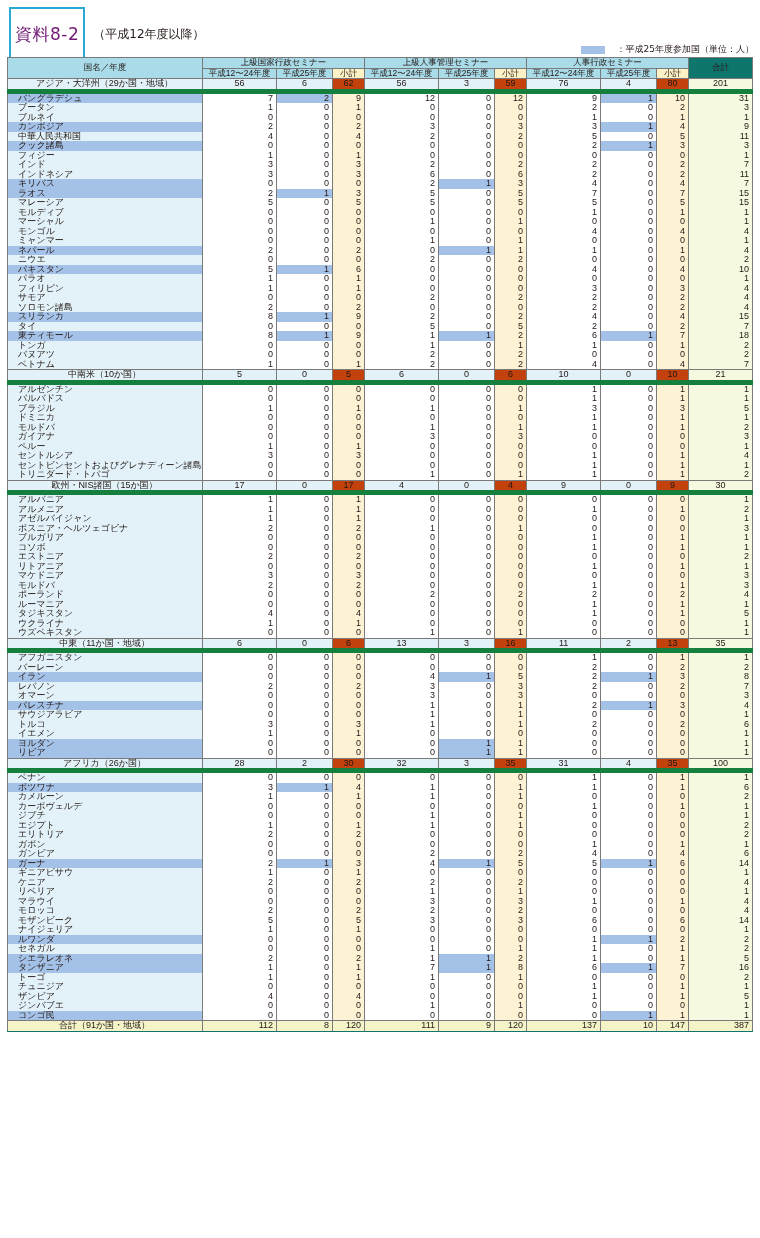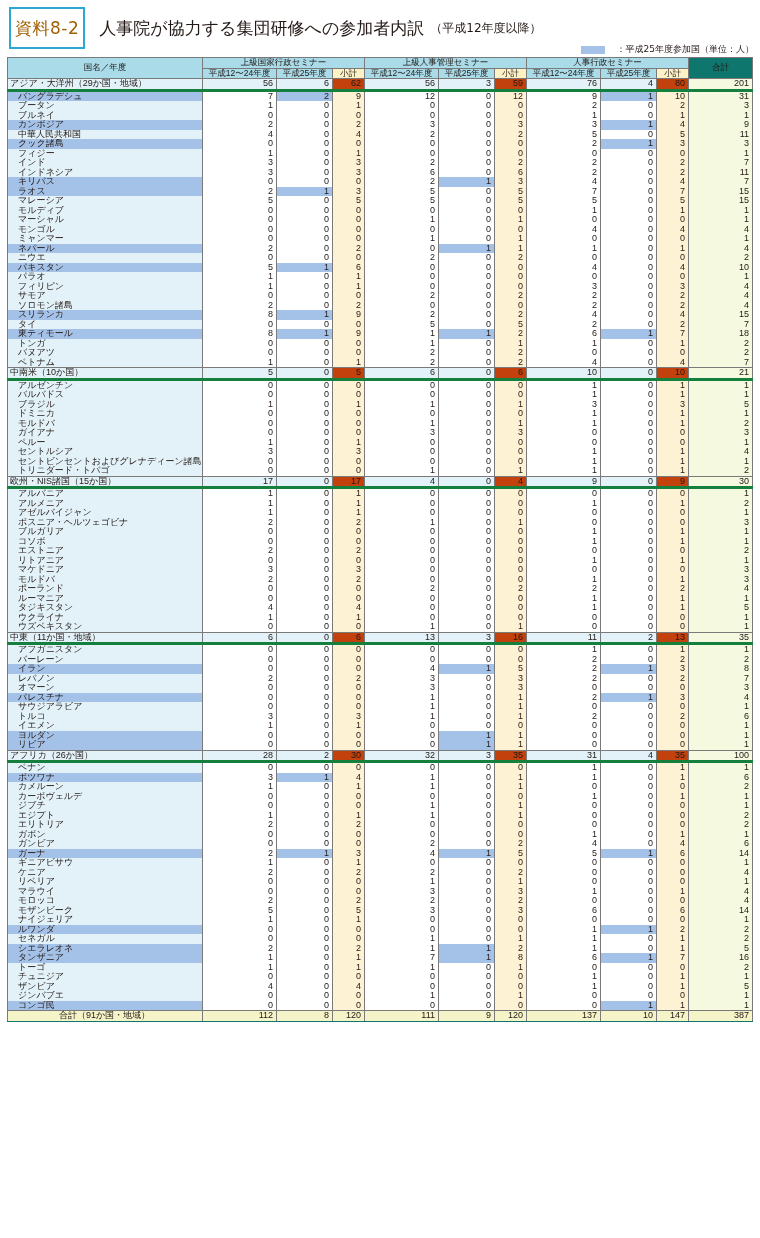--- a/index.html
+++ b/index.html
@@ -1,46 +1,45 @@
 <!DOCTYPE html>
 <html><head>
 <meta charset="utf-8">
 <style>
   html,body{margin:0;padding:0;background:#fff;}
   body{width:760px;height:1238px;overflow:hidden;font-family:"DejaVu Sans","Liberation Sans",sans-serif;color:#231815;}
   .title-row{position:absolute;left:9px;top:7px;display:flex;align-items:center;}
-  .badge{border:2px solid #29a9d3;color:#a16207;font-size:17px;line-height:22px;padding:8px 4px;height:22px;margin-right:14px;letter-spacing:0.5px;}
+  .badge{border:2px solid #29a9d3;color:#701a75;font-size:17px;line-height:22px;padding:14px 4px;height:22px;margin-right:2px;letter-spacing:0.5px;}
   .title{font-size:17px;line-height:24px;color:#231815;}
   .subtitle{font-size:12px;margin-left:6px;line-height:24px;}
   .legend{position:absolute;right:6px;top:43px;display:flex;align-items:center;font-size:9px;gap:8px;}
   .legend .swatch{width:24px;height:8px;background:#a4c2e8;margin-right:4px;}
   table{position:absolute;left:7px;top:57px;border-collapse:collapse;width:745px;table-layout:fixed;font-size:9px;font-family:"Liberation Sans","DejaVu Sans",sans-serif;}
   td,th{padding:0 3px;height:9.5px;line-height:9.5px;white-space:nowrap;overflow:hidden;}
   th{background:#a9dbe8;font-weight:normal;text-align:center;border:1px solid #7a7a7a;font-size:8.5px;}
   th.tot{background:#0f766e;}
   th.sub{background:#fdf2c6;}
   td{text-align:right;border-left:1px solid #7a7a7a;}
   td.name{text-align:left;background:#e2f2f8;padding-left:10px;}
-  tr.region td{background:#e2f2f8;border-top:1.5px solid #7a7a7a;border-bottom:3px solid #15803d;}
+  tr.region td{background:#e2f2f8;border-top:1.5px solid #7a7a7a;border-bottom:5px solid #15803d;text-align:center;}
   tr.region td.name{padding-left:2px;}
   tr.region td.sub{background:#c2410c;}
   tr.region td.tot{background:#f4f9df;margin-left:20px;}
   td.sub{background:#fdf3d4;}
   td.tot{background:#f4f9df;border-right:1px solid #7a7a7a;}
   td.hl{background:#a4c2e8;}
   tr.hlrow td.name{background:#a4c2e8;}
   tr.grand td{background:#f4f4c8;border-top:1.5px solid #7a7a7a;border-bottom:1px solid #0f766e;}
   tr.grand td.name{text-align:center;padding-left:2px;}
 </style>
 </head>
 <body>
 
 <div class="title-row">
   <span class="badge">資料8-2</span>
-  <span class="title">人事院が協力する集団研修への参加者内訳</span>
   <span class="subtitle">（平成12年度以降）</span>
 </div>
 
 <div class="legend">
   <span class="swatch"></span>
   <span>：平成25年度参加国（単位：人）</span>
 </div>
 
 <table>
   <colgroup>

